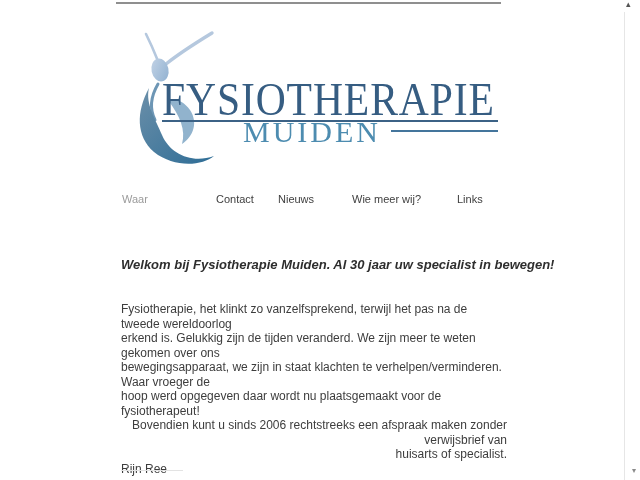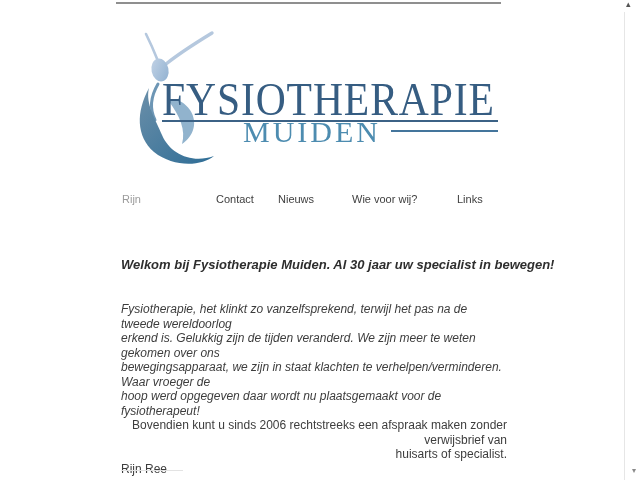--- a/index.html
+++ b/index.html
@@ -47,21 +47,21 @@
 
   
   #intro-heading{
     left:121px;top:249px;width:400px;
     font-size:13px;font-weight:bold;font-style:italic;color:#2e2e2e;line-height:14px;
     white-space:nowrap;
     margin-top:9px;
   }
   #content-col{left:121px;top:302px;width:386px;color:#3d3d3d;font-size:12px;line-height:14.5px;}
   #content-col p{margin:0;white-space:pre-line;}
-  #para-1{margin-bottom:13px;font-style:italic;}
+  #para-1{margin-bottom:13px;}
   #para-2{margin-bottom:8px;text-align:right;}
   #closing{margin-bottom:8px;}
   .sig-line{white-space:nowrap;}
 
   
   #bottom-faint-rule{left:121px;top:470px;width:62px;height:1px;background:#e3e3e3;}
 
   
   #scroll-track-line{left:624px;top:12px;width:1px;height:468px;background:#e6e6e6;}
   #scroll-up{left:626px;top:0px;width:10px;height:9px;font-size:9px;line-height:9px;color:#555;cursor:pointer;}
@@ -91,24 +91,24 @@
     <path d="M30,54 C23,66 21,78 27,90" fill="none" stroke="#6d96b5" stroke-width="3" stroke-linecap="round"></path>
     <path d="M21,58 C8,82 8,106 26,122 C46,138 74,136 86,126 C64,134 42,124 34,105 C28,90 17,74 21,58 Z" fill="url(#bodyGrad)"></path>
   </svg>
   <div id="logo-title">FYSIOTHERAPIE</div>
   <div id="logo-underline"></div>
   <div id="logo-subtitle">MUIDEN</div>
   <div id="logo-subline"></div>
 </div>
 
 <div>
-  <a class="nav-item active" id="nav-home">Rijn</a>
+  <a class="nav-item active" id="nav-home">Waar</a>
   <a class="nav-item" id="nav-contact">Contact</a>
   <a class="nav-item" id="nav-nieuws">Nieuws</a>
-  <a class="nav-item" id="nav-wie">Wie voor wij?</a>
+  <a class="nav-item" id="nav-wie">Wie meer wij?</a>
   <a class="nav-item" id="nav-links">Links</a>
 </div>
 
 <div class="abs" id="intro-heading">Welkom bij Fysiotherapie Muiden. Al 30 jaar uw specialist in bewegen!</div>
 
 <div class="abs" id="content-col">
   <p id="para-1">Fysiotherapie, het klinkt zo vanzelfsprekend, terwijl het pas na de tweede wereldoorlog
 erkend is. Gelukkig zijn de tijden veranderd. We zijn meer te weten gekomen over ons
 bewegingsapparaat, we zijn in staat klachten te verhelpen/verminderen. Waar vroeger de
 hoop werd opgegeven daar wordt nu plaatsgemaakt voor de fysiotherapeut!</p>

